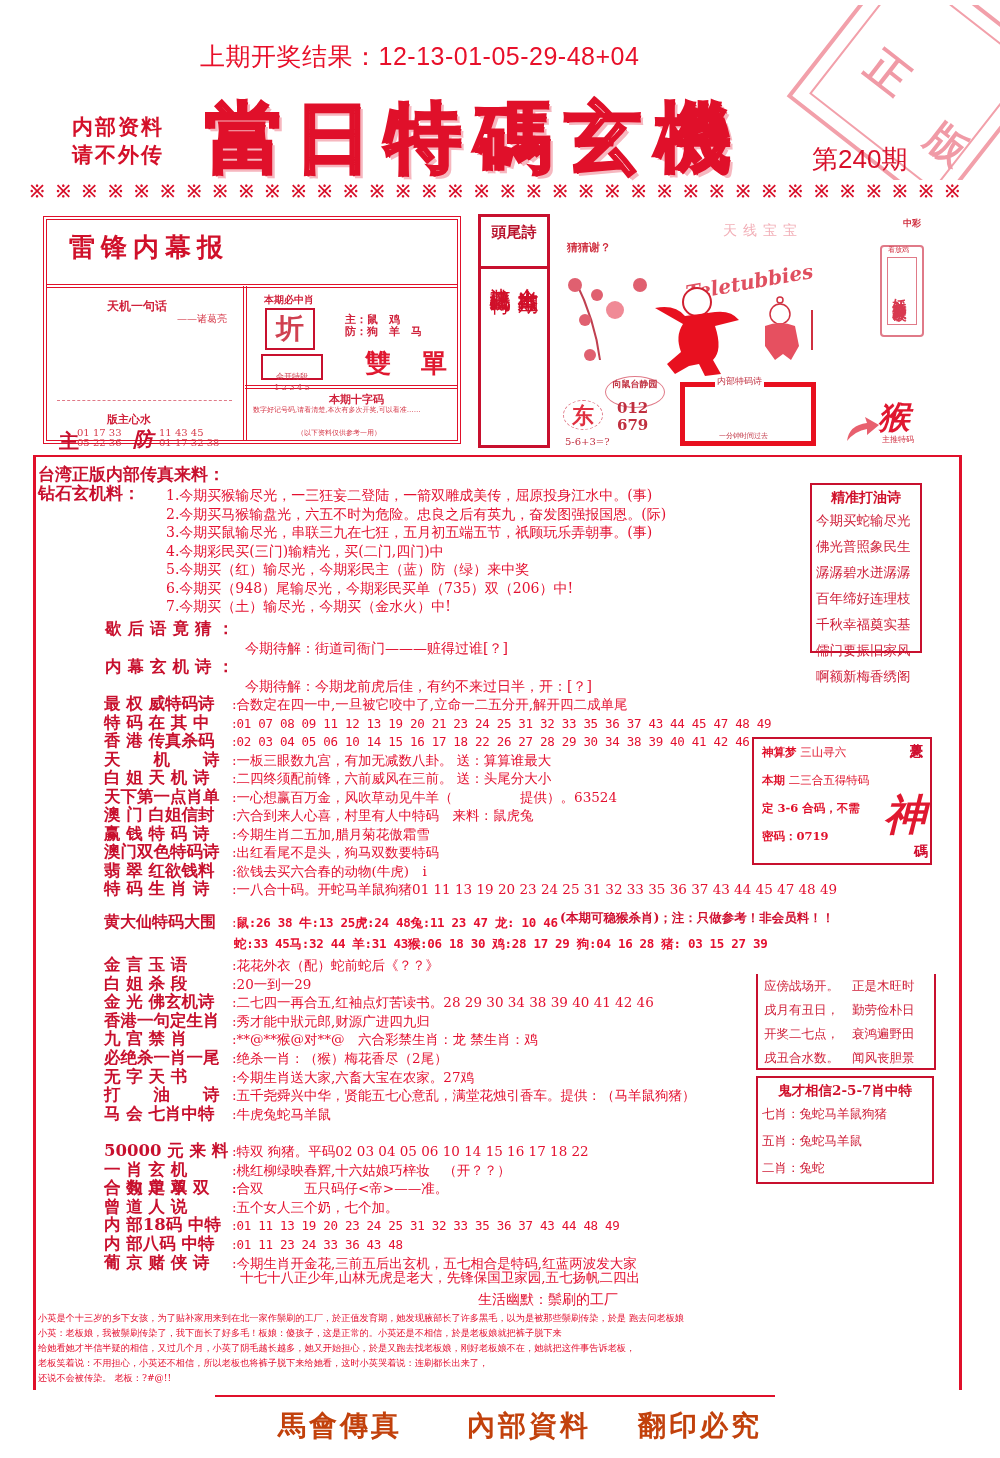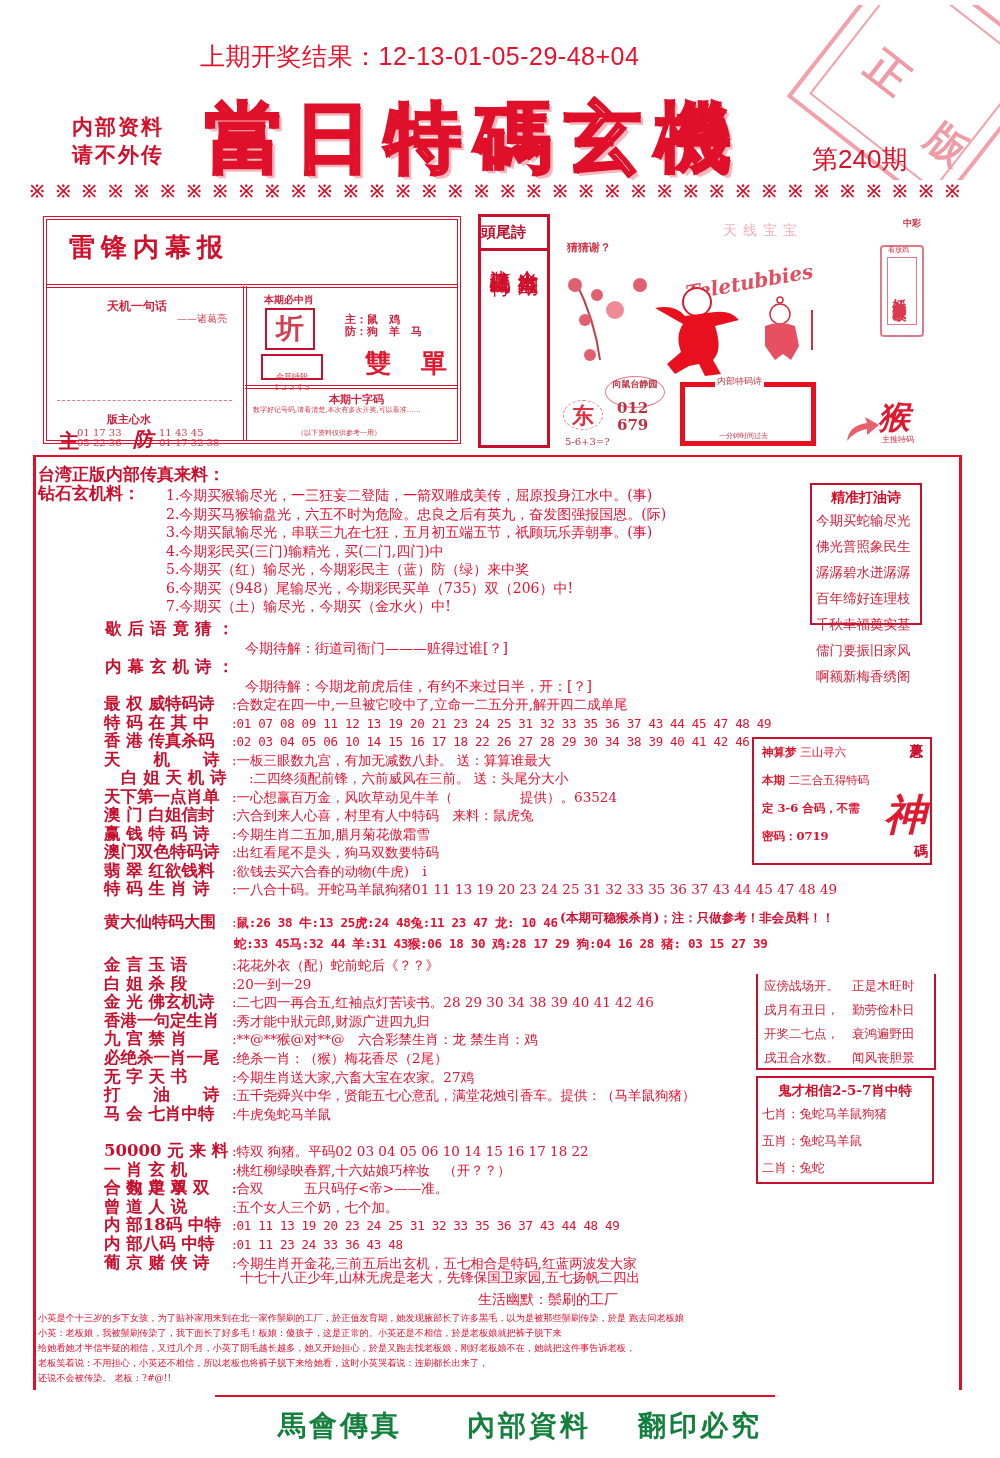--- a/index.html
+++ b/index.html
@@ -25,21 +25,21 @@
   #leifeng { left: 43px; top: 216px; width: 418px; height: 228px; border: 4px double #e0102a; }
   #leifeng .title { position: absolute; left: 22px; top: 10px; font-size: 26px; font-weight: bold; letter-spacing: 6px; color: #d0102a; }
   #leifeng .hline { position: absolute; left: 0; right: 0; top: 64px; border-top: 4px double #e0102a; }
   #leifeng .vline { position: absolute; left: 196px; top: 66px; bottom: 0; border-left: 4px double #e0102a; }
   #leifeng .hline2 { position: absolute; left: 198px; right: 0; top: 165px; border-top: 4px double #e0102a; }
   .tiny { font-size: 10px; color: #d63a4a; }
   .small { font-size: 11px; color: #d0203a; }
 
   
   #head-tail { left: 478px; top: 214px; width: 72px; height: 234px; border: 3px solid #c8102e; }
-  #head-tail .hd { height: 34px; border-bottom: 3px solid #c8102e; font-size: 15px; font-weight: bold; line-height: 30px; color: #b8102a; }
+  #head-tail .hd { height: 52px; border-bottom: 3px solid #c8102e; text-align: center; font-size: 15px; font-weight: bold; line-height: 30px; color: #b8102a; }
   #head-tail .cols { display: flex; flex-direction: row-reverse; justify-content: center; gap: 4px; padding-top: 8px; }
   #head-tail .col { writing-mode: vertical-rl; font-family: "DejaVu Sans", sans-serif; font-size: 21px; line-height: 24px; letter-spacing: -1px; color: #d0102a; }
 
   
   #cartoon { left: 555px; top: 210px; width: 265px; height: 240px; }
   #poster-scroll { left: 880px; top: 245px; width: 44px; height: 92px; border: 2px solid #e07a88; border-radius: 4px; }
   #poster-scroll .inner { position: absolute; left: 5px; top: 10px; right: 5px; bottom: 10px; border: 1px solid #e07a88; writing-mode: vertical-rl; font-size: 14px; font-weight: bold; color: #d83a50; text-align: center; line-height: 32px; letter-spacing: 2px; padding-top: 4px; }
 
   
   #main-box { left: 33px; top: 455px; width: 929px; height: 935px; border-left: 3px solid #e0102a; border-right: 3px solid #e0102a; border-top: 2px solid #e0102a; }
@@ -48,21 +48,21 @@
   .lbl-wide { display: inline-flex; justify-content: space-between; width: 128px; }
   .val { font-size: 13.5px; }
   .num { font-family: "DejaVu Sans Mono", monospace; font-size: 12.5px; letter-spacing: -0.3px; }
 
   
   .side { position: absolute; border: 2px solid #c8102e; background: #fff; }
   .side .hd { text-align: center; font-weight: bold; font-size: 14px; padding-top: 4px; color: #d0102a; }
   .side .ln { font-size: 15.5px; line-height: 26px; padding-left: 8px; color: #d0203a; letter-spacing: 1px; }
 
   #footer-line { left: 215px; top: 1395px; width: 560px; border-top: 2px solid #e0102a; }
-  .footer-word { top: 1407px; font-size: 28px; font-weight: bold; color: #15803d; letter-spacing: 3px; font-family: "DejaVu Serif", serif; }
+  .footer-word { top: 1407px; font-size: 28px; font-weight: bold; color: #c2410c; letter-spacing: 3px; font-family: "DejaVu Serif", serif; }
 </style>
 </head>
 <body>
 
 <div id="stamp" class="abs">
   <div class="box"></div>
     <div class="box2"></div>
   <div class="t1">正</div>
   <div class="t2">版</div>
 </div>
@@ -198,21 +198,21 @@
 <div class="row" style="left:105px;top:620px;"><span class="lbl" style="letter-spacing:6px;">歇后语竟猜：</span></div>
 <div class="row" style="left:245px;top:639px;font-size:14px;">今期待解：街道司衙门———赃得过谁[？]</div>
 <div class="row" style="left:105px;top:658px;"><span class="lbl" style="letter-spacing:6px;">内幕玄机诗：</span></div>
 <div class="row" style="left:245px;top:677px;font-size:14px;">今期待解：今期龙前虎后佳，有约不来过日半，开：[？]</div>
 
 <div id="rows1">
     <div class="row" style="left:104px;top:695px;"><span class="lbl lbl-wide">最 权 威特码诗</span><span class="val">:</span><span class="val">合数定在四一中,一旦被它咬中了,立命一二五分开,解开四二成单尾</span></div>
     <div class="row" style="left:104px;top:713.5px;"><span class="lbl lbl-wide">特 码 在 其 中</span><span class="val">:</span><span class="num">01 07 08 09 11 12 13 19 20 21 23 24 25 31 32 33 35 36 37 43 44 45 47 48 49</span></div>
     <div class="row" style="left:104px;top:732px;"><span class="lbl lbl-wide">香 港 传真杀码</span><span class="val">:</span><span class="num">02 03 04 05 06 10 14 15 16 17 18 22 26 27 28 29 30 34 38 39 40 41 42 46</span></div>
     <div class="row" style="left:104px;top:750.5px;"><span class="lbl lbl-wide">天　　机　　诗</span><span class="val">:</span><span class="val">一板三眼数九宫，有加无减数八卦。 送：算算谁最大</span></div>
-    <div class="row" style="left:105px;top:769px;padding-left:16px;"><span class="lbl lbl-wide">白 姐 天 机 诗</span><span class="val">:</span><span class="val">二四终须配前锋，六前威风在三前。 送：头尾分大小</span></div>
+    <div class="row" style="left:88px;top:769px;padding-left:16px;"><span class="lbl lbl-wide">白 姐 天 机 诗</span><span class="val">:</span><span class="val">二四终须配前锋，六前威风在三前。 送：头尾分大小</span></div>
     <div class="row" style="left:104px;top:787.5px;"><span class="lbl lbl-wide">天下第一点肖单</span><span class="val">:</span><span class="val">一心想赢百万金，风吹草动见牛羊（　　　　　提供）。63524</span></div>
     <div class="row" style="left:104px;top:806px;"><span class="lbl lbl-wide">澳 门 白姐信封</span><span class="val">:</span><span class="val">六合到来人心喜，村里有人中特码　来料：鼠虎兔</span></div>
     <div class="row" style="left:104px;top:824.5px;"><span class="lbl lbl-wide">赢 钱 特 码 诗</span><span class="val">:</span><span class="val">今期生肖二五加,腊月菊花傲霜雪</span></div>
     <div class="row" style="left:104px;top:843px;"><span class="lbl lbl-wide">澳门双色特码诗</span><span class="val">:</span><span class="val">出红看尾不是头，狗马双数要特码</span></div>
     <div class="row" style="left:104px;top:861.5px;"><span class="lbl lbl-wide">翡 翠 红欲钱料</span><span class="val">:</span><span class="val">欲钱去买六合春的动物(牛虎)　i</span></div>
     <div class="row" style="left:104px;top:880px;"><span class="lbl lbl-wide">特 码 生 肖 诗</span><span class="val">:</span><span class="val">一八合十码。开蛇马羊鼠狗猪01 11 13 19 20 23 24 25 31 32 33 35 36 37 43 44 45 47 48 49</span></div>
   </div>
 
 <div class="row" style="left:104px;top:913px;">
   <span class="lbl lbl-wide" style="font-size:16px;">黄大仙特码大围</span><span class="val">:</span><span class="num" style="font-size:12.5px;font-weight:bold;">鼠:26 38 牛:13 25虎:24 48兔:11 23 47 龙: 10 46</span>
@@ -245,21 +245,21 @@
 <div class="row" style="left:240px;top:1268px;font-size:13.5px;">十七十八正少年,山林无虎是老大，先锋保国卫家园,五七扬帆二四出</div>
 <div class="row" style="left:478px;top:1290px;font-size:14px;text-align:center;">生活幽默：鬃刷的工厂</div>
 <div id="humor">
     <div class="row" style="left:38px;top:1312px;font-size:9.2px;line-height:12px;">小英是个十三岁的乡下女孩，为了贴补家用来到在北一家作鬃刷的工厂，於正值发育期，她发现腋部长了许多黑毛，以为是被那些鬃刷传染，於是 跑去问老板娘</div>
     <div class="row" style="left:38px;top:1327px;font-size:9.2px;line-height:12px;">小英：老板娘，我被鬃刷传染了，我下面长了好多毛！板娘：傻孩子，这是正常的。小英还是不相信，於是老板娘就把裤子脱下来</div>
     <div class="row" style="left:38px;top:1342px;font-size:9.2px;line-height:12px;">给她看她才半信半疑的相信，又过几个月，小英了阴毛越长越多，她又开始担心，於是又跑去找老板娘，刚好老板娘不在，她就把这件事告诉老板，</div>
     <div class="row" style="left:38px;top:1357px;font-size:9.2px;line-height:12px;">老板笑着说：不用担心，小英还不相信，所以老板也将裤子脱下来给她看，这时小英哭着说：连刷都长出来了，</div>
     <div class="row" style="left:38px;top:1372px;font-size:9.2px;line-height:12px;">还说不会被传染。 老板：?#@!!</div>
   </div>
 
-<div class="side" style="left:810px;top:483px;width:112px;height:142px;">
+<div class="side" style="left:810px;top:483px;width:112px;height:170px;">
   <div class="hd">精准打油诗</div>
   <div id="oil-lines" style="padding-left:0;">
       <div class="ln" style="font-size:13.5px;line-height:26px;padding-left:4px;letter-spacing:0;white-space:nowrap;">今期买蛇输尽光</div>
       <div class="ln" style="font-size:13.5px;line-height:26px;padding-left:4px;letter-spacing:0;white-space:nowrap;">佛光普照象民生</div>
       <div class="ln" style="font-size:13.5px;line-height:26px;padding-left:4px;letter-spacing:0;white-space:nowrap;">潺潺碧水迸潺潺</div>
       <div class="ln" style="font-size:13.5px;line-height:26px;padding-left:4px;letter-spacing:0;white-space:nowrap;">百年缔好连理枝</div>
       <div class="ln" style="font-size:13.5px;line-height:26px;padding-left:4px;letter-spacing:0;white-space:nowrap;">千秋幸福奠实基</div>
       <div class="ln" style="font-size:13.5px;line-height:26px;padding-left:4px;letter-spacing:0;white-space:nowrap;">儒门要振旧家风</div>
       <div class="ln" style="font-size:13.5px;line-height:26px;padding-left:4px;letter-spacing:0;white-space:nowrap;">啊额新梅香绣阁</div>
     </div>

